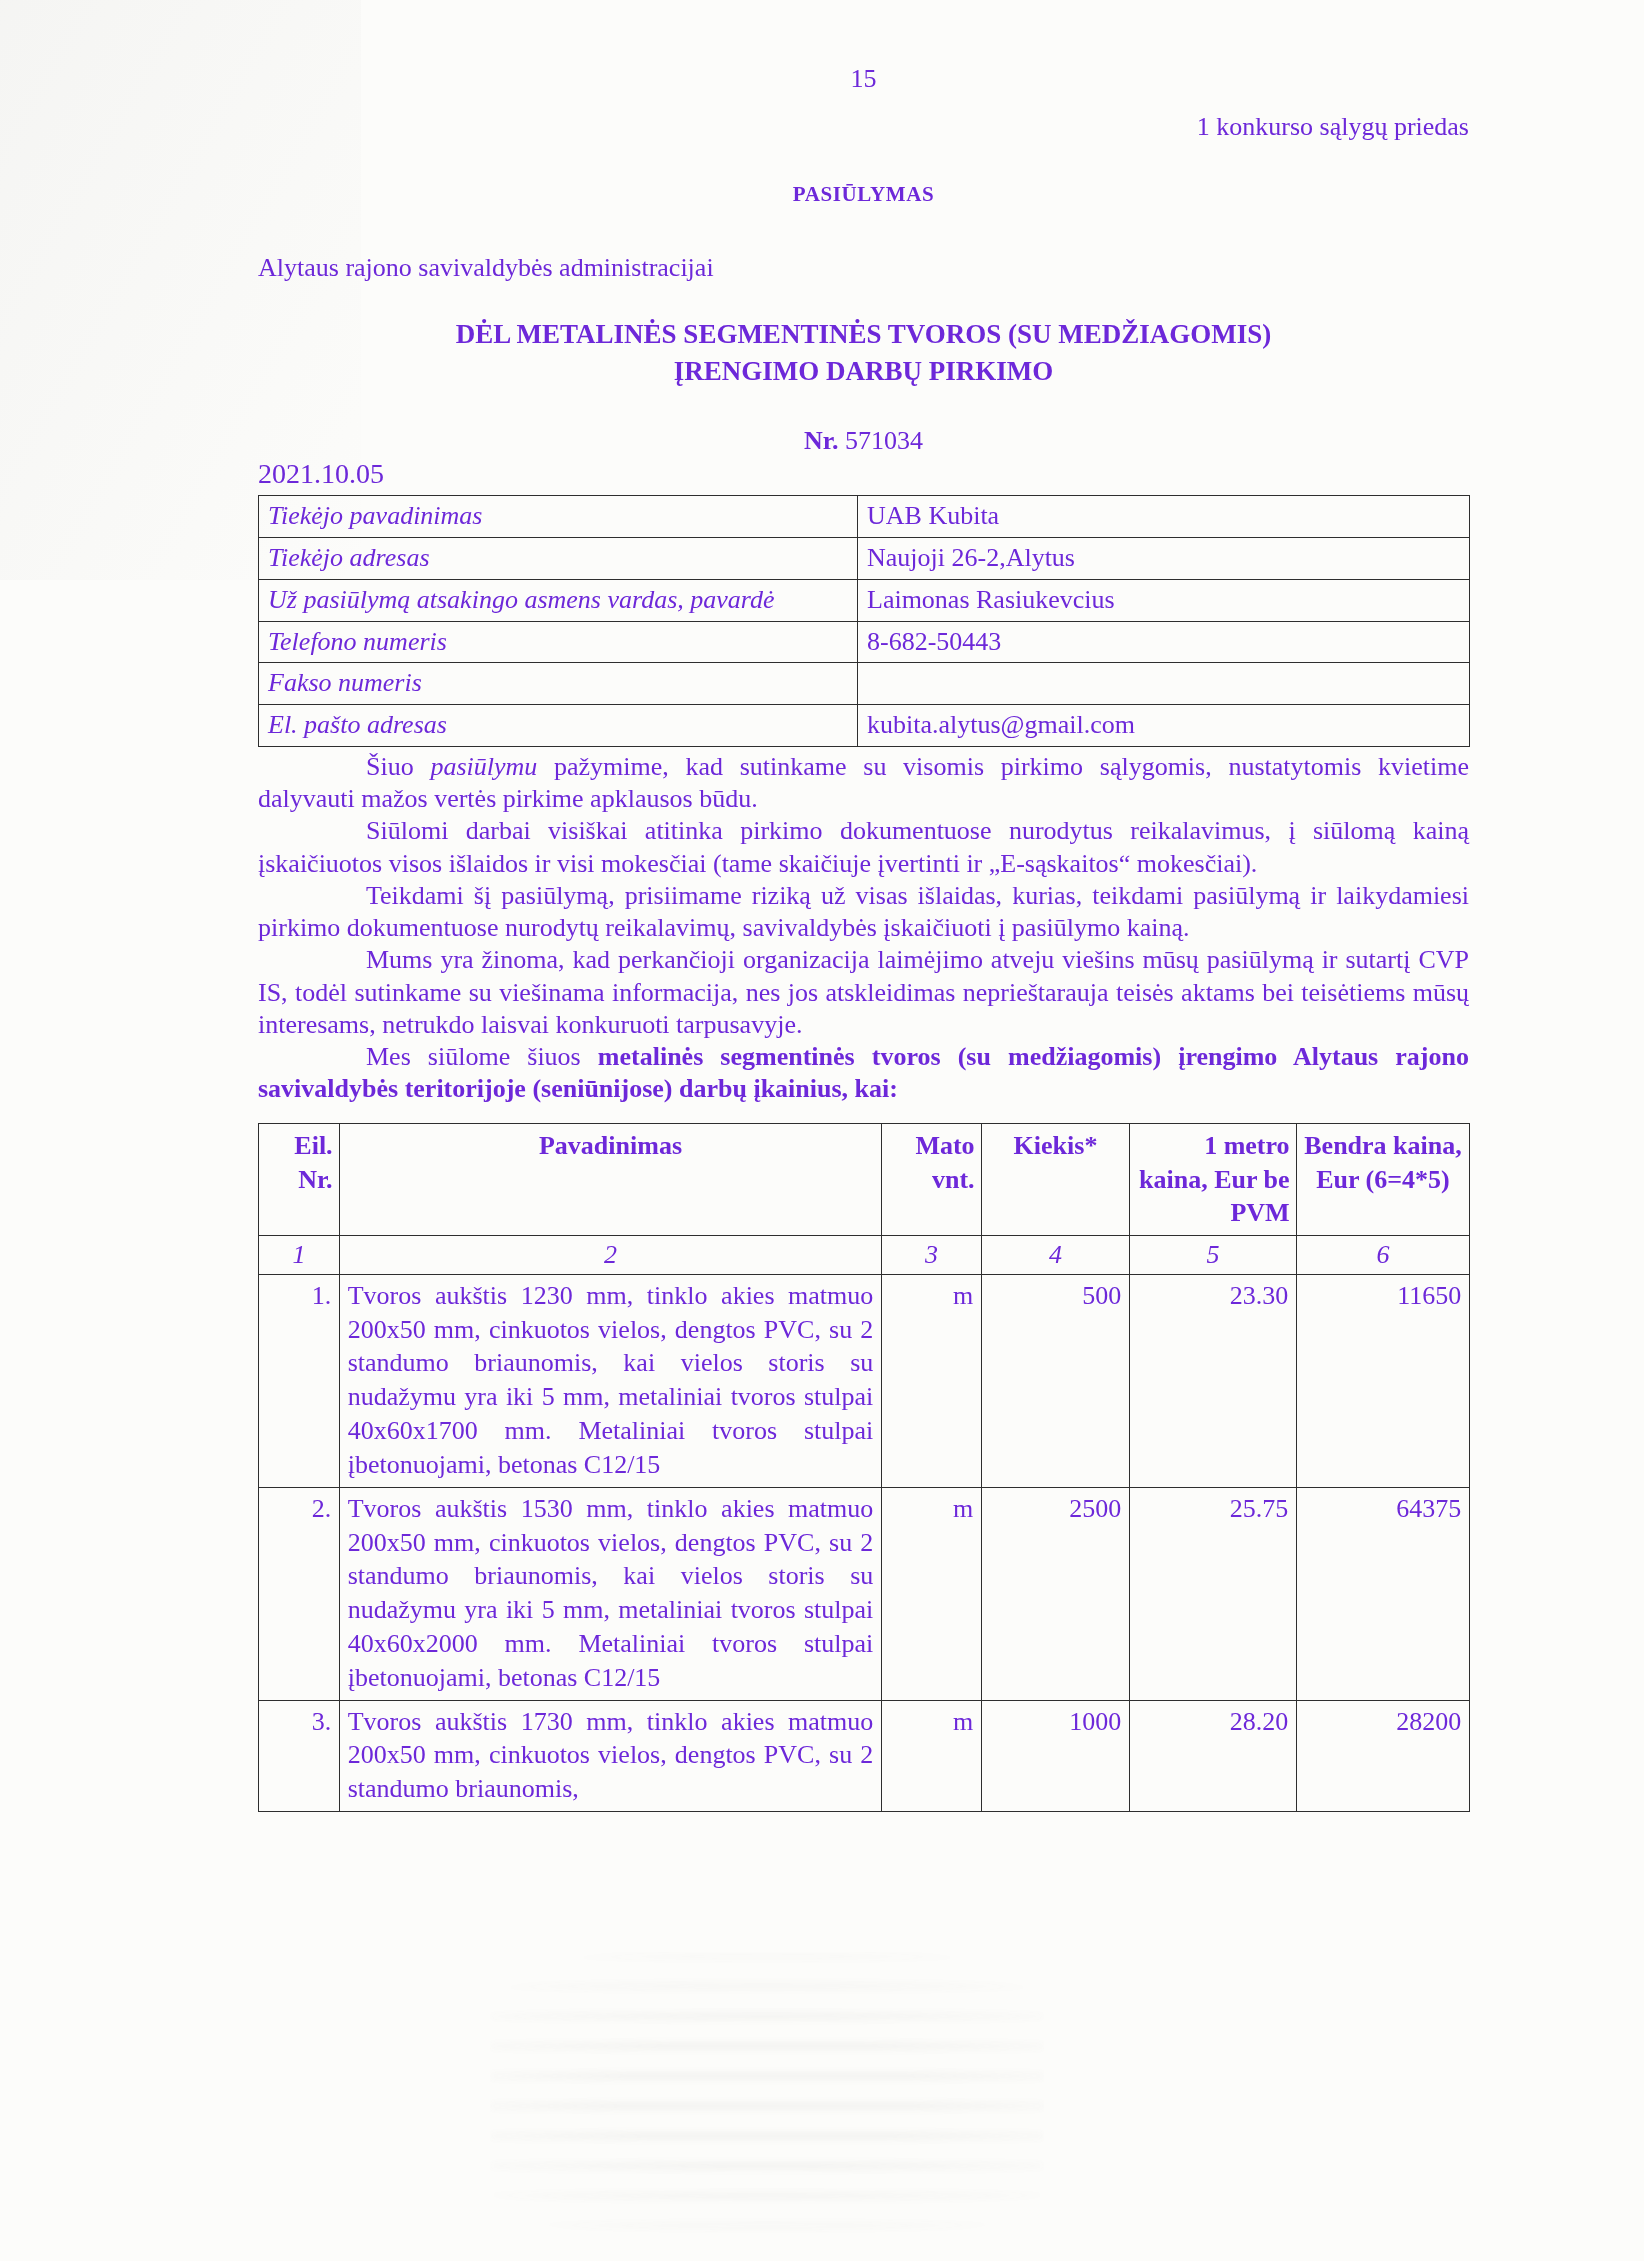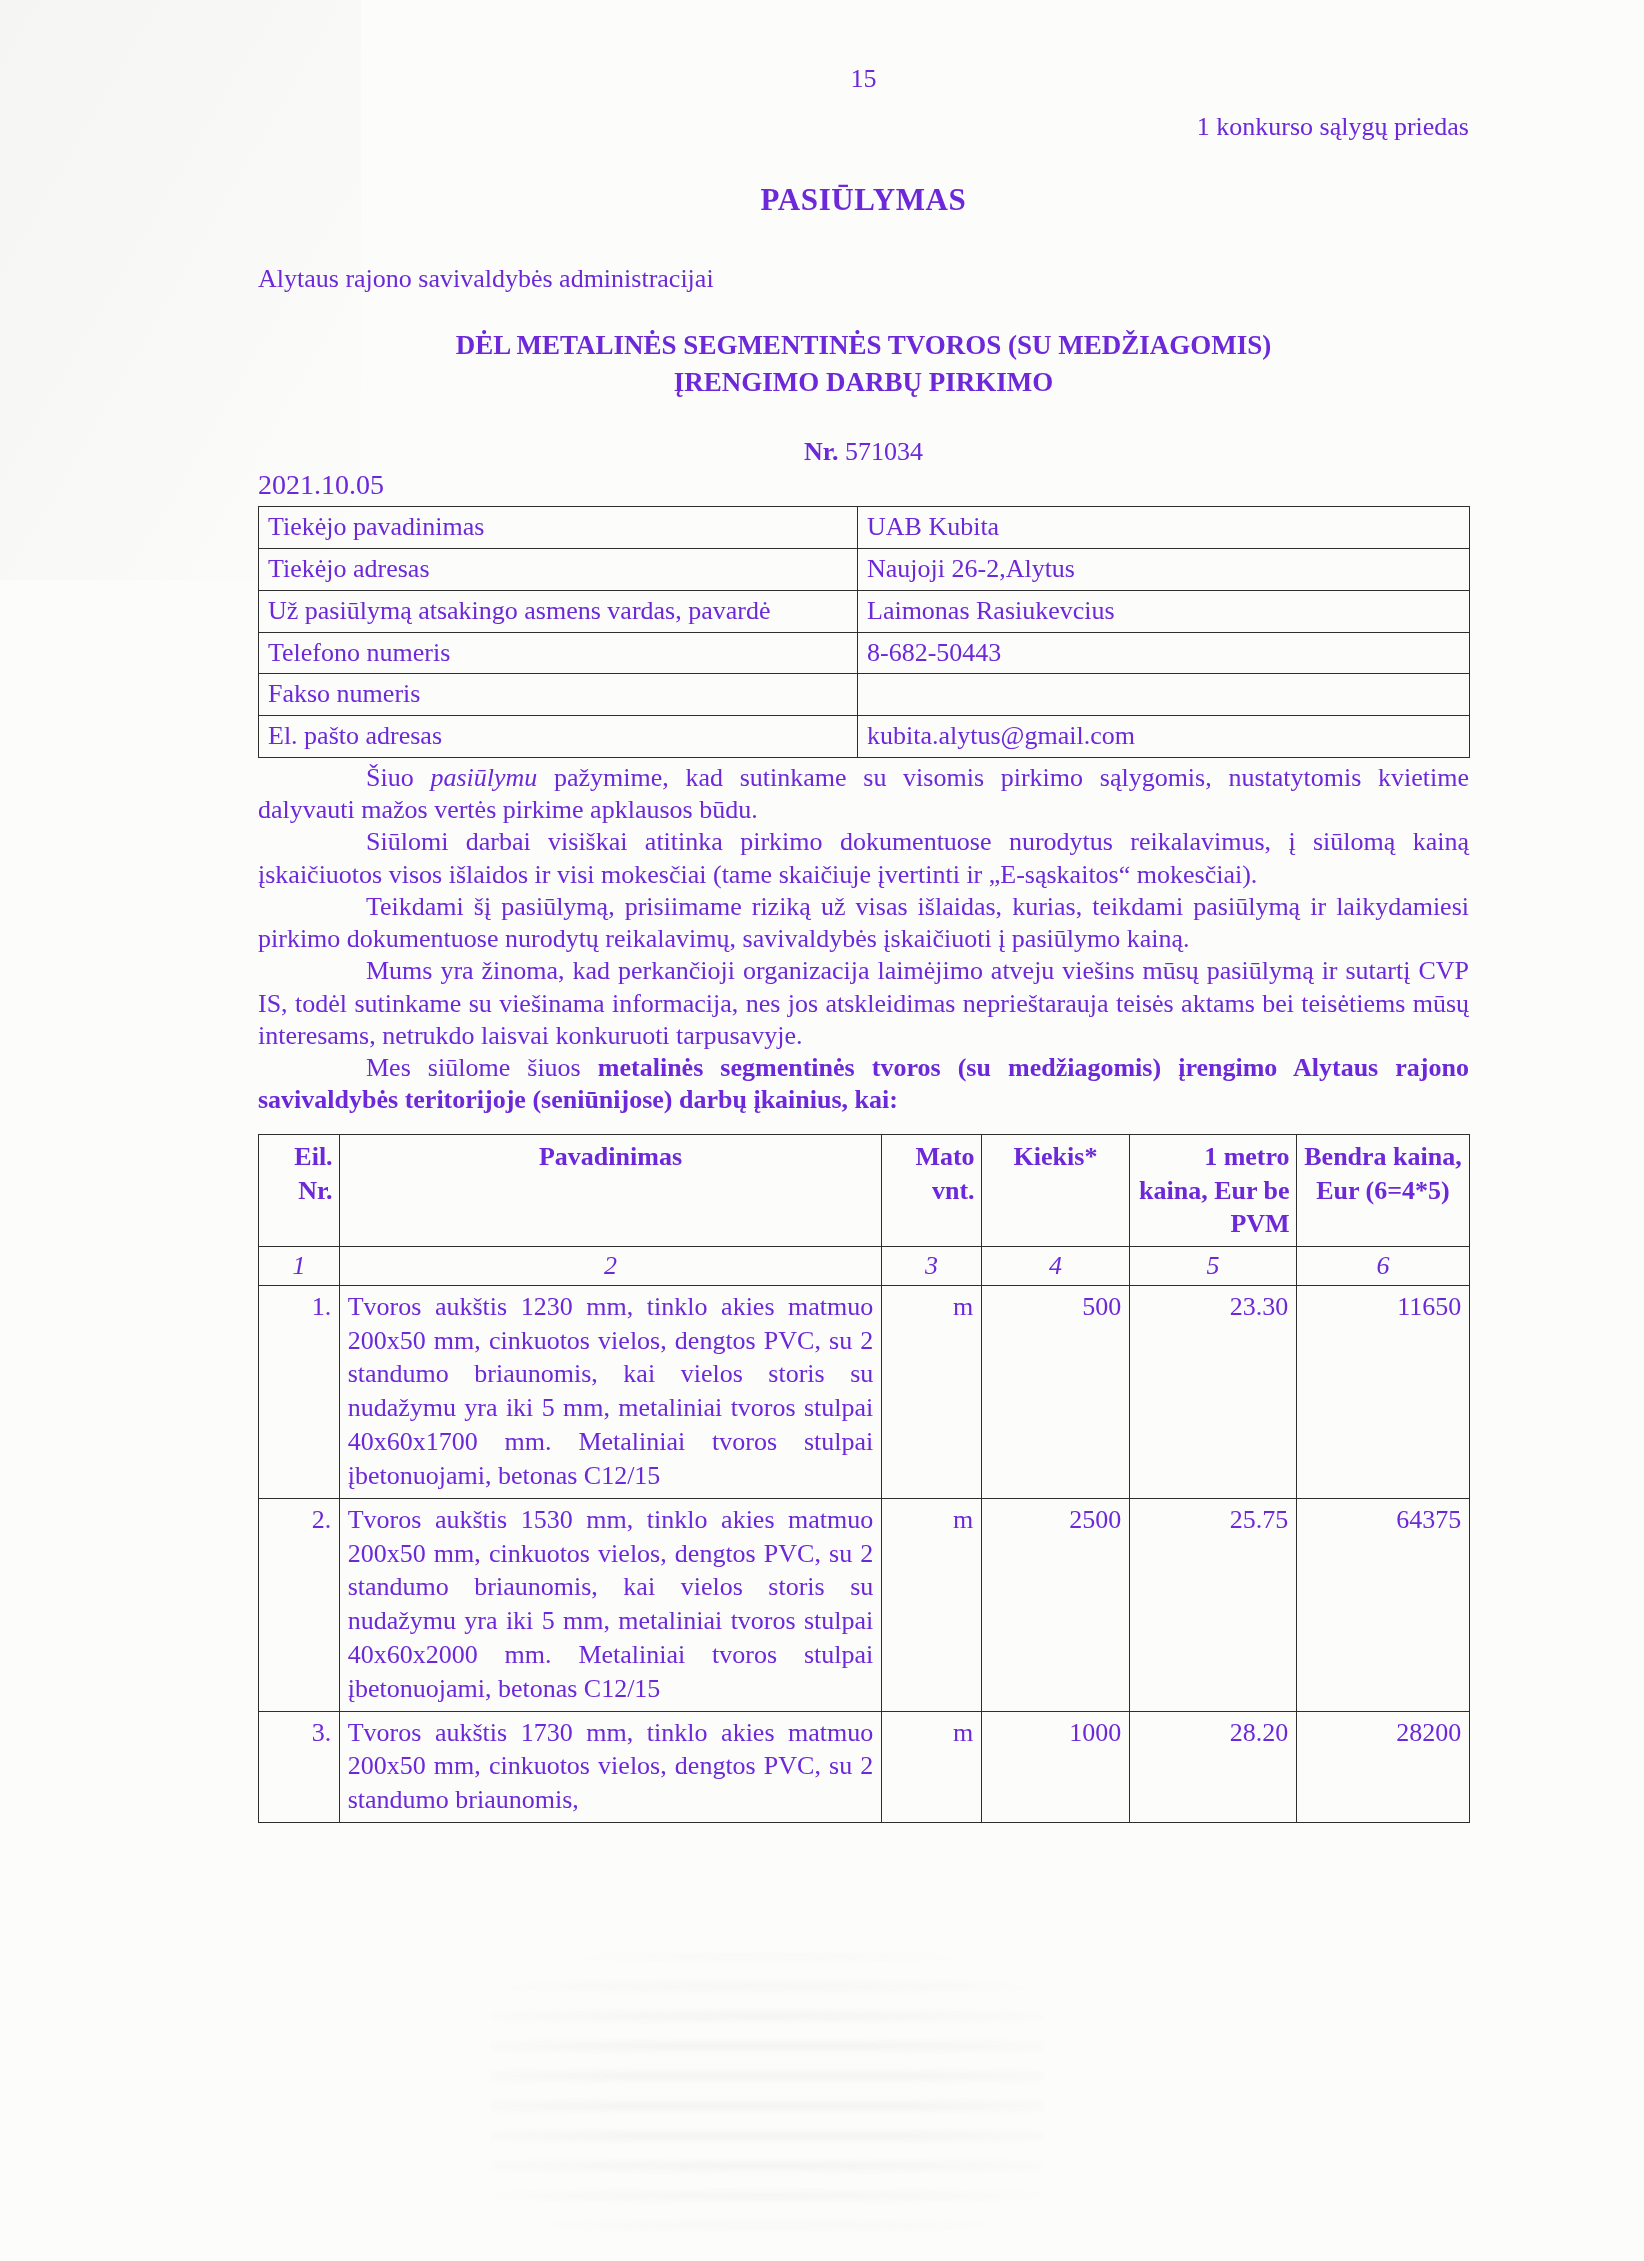--- a/index.html
+++ b/index.html
@@ -22,34 +22,34 @@
   }
   .content {
     position: absolute;
     left: 258px;
     top: 64px;
     width: 1211px;
   }
   .page-number { text-align: center; margin: 0 0 18px 0; }
   .annex-note { text-align: right; margin: 0 0 40px 0; }
   .doc-title {
-    text-align: center; font-weight: bold; font-size: 31px;
+    text-align: center; font-weight: bold; font-size: 21px;
     letter-spacing: 0.6px; margin: 0 0 46px 0;
   }
   .recipient { text-align: left; margin: 0 0 33px 0; }
   .subject { text-align: center; font-weight: bold; font-size: 27px; line-height: 1.38; margin: 0 0 35px 0; }
   .doc-number { text-align: center; margin: 0 0 2.6px 0; }
   .doc-number .nr { font-weight: bold; }
   .doc-date { text-align: left; font-size: 28px; margin: 0 0 5.2px 0; }
 
   table { border-collapse: collapse; width: 1211px; table-layout: fixed; }
   td, th { border: 1.3px solid #2e2e2e; vertical-align: top; font-weight: normal; }
 
   .supplier-table td { padding: 3.9px 9px 5.2px 9px; line-height: 1.22; }
-  .supplier-table .label-cell { width: 599px; padding-right: 33px; box-sizing: border-box; }
+  .supplier-table .label-cell { width: 599px; padding-right: 33px; box-sizing: border-box; font-style: italic; }
   .supplier-table .value-cell { width: 612px; box-sizing: border-box; }
 
   .paragraphs { margin: 3.9px 0 17px 0; }
   .paragraphs p {
     margin: 0; text-align: justify; text-indent: 108px; line-height: 1.24;
   }
   .em-it { font-style: italic; }
   .em-b { font-weight: bold; }
 
   .price-table th {

